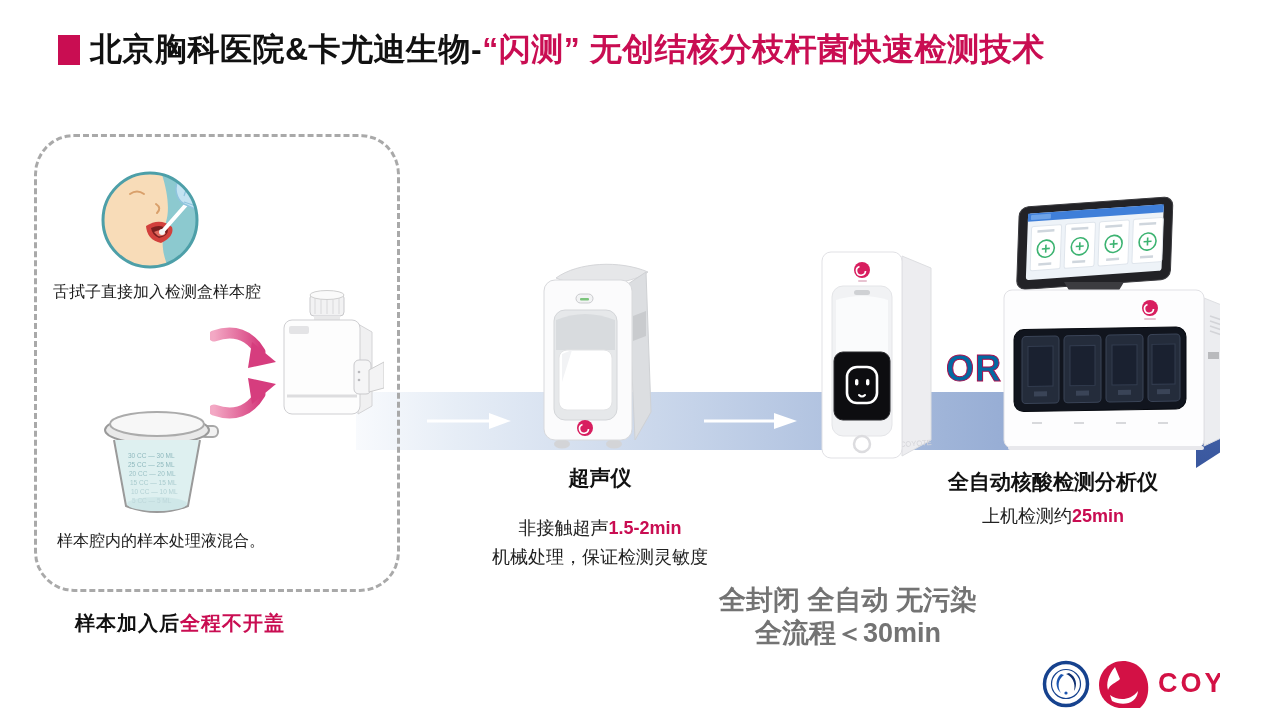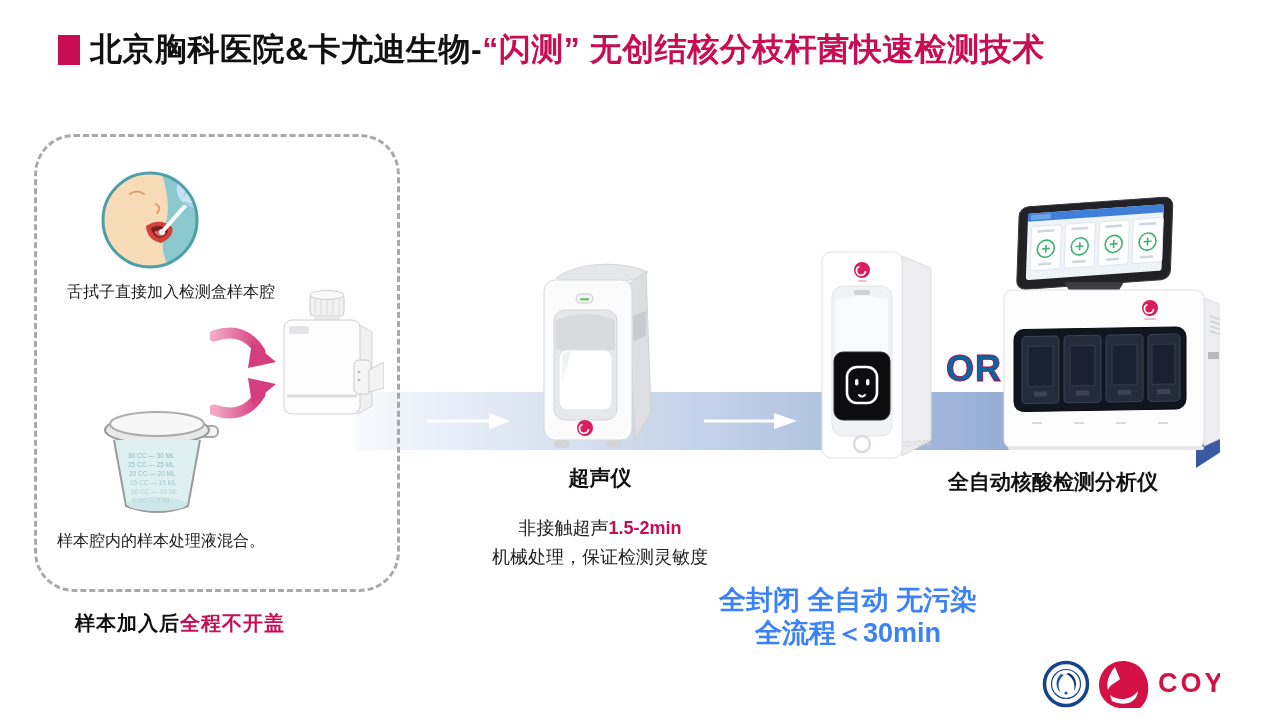--- a/index.html
+++ b/index.html
@@ -21,21 +21,21 @@
   
   .dashed-box{left:34px;top:134px;width:360px;height:452px;border:3px dashed #a9a9a9;
     border-radius:40px;z-index:1;}
   .caption{font-size:16px;color:#1d1d1d;line-height:22px;z-index:3;}
   .note{left:75px;top:610px;font-size:20px;font-weight:900;z-index:3;letter-spacing:1px;}
   .dev-caption{text-align:center;z-index:3;}
   .dev-name{font-size:21px;font-weight:800;}
   .dev-line{font-size:18px;color:#222;}
   .or-label{left:946px;top:348px;font-size:36px;font-weight:900;color:#0369a1;z-index:3;
     letter-spacing:1px;-webkit-text-stroke:1px #a90d4c;}
-  .highlight{left:658px;top:584px;width:380px;text-align:center;color:#3b82f6;
+  .highlight{left:658px;top:584px;width:380px;text-align:center;color:#737373;
     font-weight:900;font-size:27px;line-height:33px;z-index:3;}
   .wordmark{left:1158px;top:668px;font-size:27px;font-weight:800;color:#d31145;
     letter-spacing:3px;z-index:3;}
   .z2{z-index:2;}
   svg text{font-family:"Liberation Sans","DejaVu Sans",sans-serif;}
 </style>
 </head>
 <body>
 
 <div class="slide">
@@ -73,21 +73,21 @@
       <path d="M51,58 Q61,53 68,60 Q68,66 59,68 Q52,65 51,58 Z" fill="#7c1f1f"></path>
       <path d="M54,62 Q61,58 66,63 Q63,67 58,66 Z" fill="#e06a5f"></path>
       <line x1="62" y1="62" x2="92" y2="28" stroke="#ffffff" stroke-width="4" stroke-linecap="round"></line>
       <circle cx="62" cy="62" r="3" fill="#f4f4f4"></circle>
       <path d="M78,10 L102,4 L102,42 L84,34 C76,29 74,18 78,10 Z" fill="#c3e3f2" stroke="#8fc4de" stroke-width="1.5"></path>
       <path d="M84,32 L96,36 M88,14 L84,26" stroke="#8fc4de" stroke-width="1.2" fill="none"></path>
     </g>
     <circle cx="50" cy="50" r="47" fill="none" stroke="#4d9fa8" stroke-width="3"></circle>
   </svg>
 
-  <div class="abs caption" style="left:67px;top:281px;">舌拭子直接加入检测盒样本腔</div>
+  <div class="abs caption" style="left:53px;top:281px;">舌拭子直接加入检测盒样本腔</div>
 
   <svg class="abs z2" style="left:210px;top:326px;" width="70" height="96" viewBox="0 0 70 96">
     <defs>
       <linearGradient id="ga" x1="0" y1="0" x2="1" y2="0">
         <stop offset="0" stop-color="#f3a8c4"></stop>
           <stop offset="1" stop-color="#d63d7e"></stop>
       </linearGradient>
     </defs>
     <path d="M4,10 C24,3 40,9 50,26" fill="none" stroke="url(#ga)" stroke-width="11" stroke-linecap="round"></path>
     <polygon points="42,16 66,36 38,42" fill="#d63d7e"></polygon>
@@ -256,20 +256,21 @@
         <rect x="30" y="228" width="10" height="2"></rect>
         <rect x="72" y="228" width="10" height="2"></rect>
         <rect x="114" y="228" width="10" height="2"></rect>
         <rect x="156" y="228" width="10" height="2"></rect>
       </g>
     <rect x="6" y="252" width="196" height="4" rx="2" fill="#e8e8ec"></rect>
   </svg>
 
   <div class="abs dev-caption" style="left:913px;top:468px;width:280px;">
     <div class="dev-name">全自动核酸检测分析仪</div>
+    <div class="dev-line" style="margin-top:8px;"><span>上机检测约</span><span class="accent bold">25min</span></div>
   </div>
 
   <div class="abs highlight">
     <div>全封闭 全自动 无污染</div>
     <div>全流程＜30min</div>
   </div>
 
   <svg class="abs z2" style="left:1042px;top:660px;" width="48" height="48" viewBox="0 0 48 48">
     <circle cx="24" cy="24" r="21.5" fill="#ffffff" stroke="#16428e" stroke-width="3.5"></circle>
     <circle cx="24" cy="24" r="14.5" fill="#ffffff" stroke="#16428e" stroke-width="1.2"></circle>

